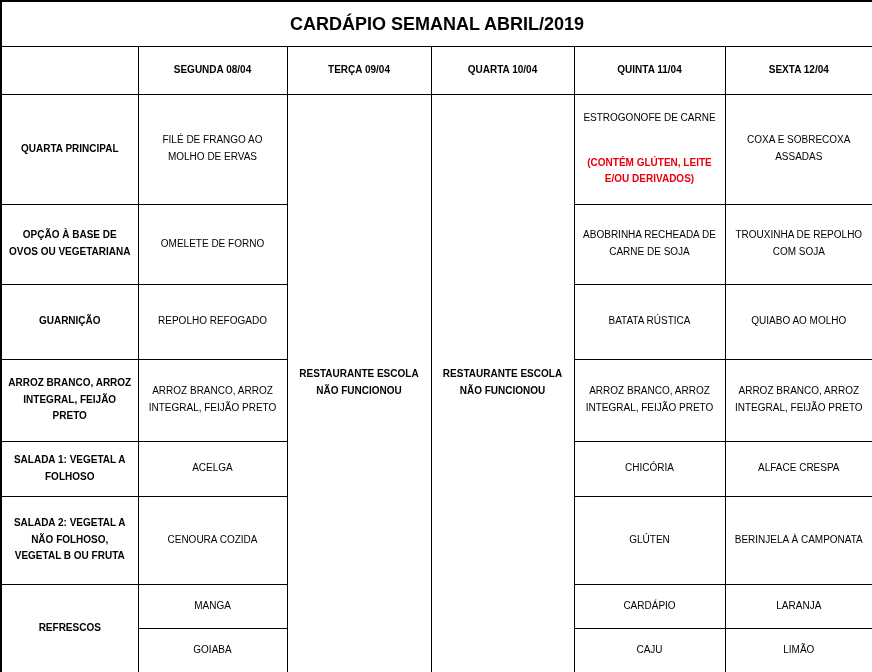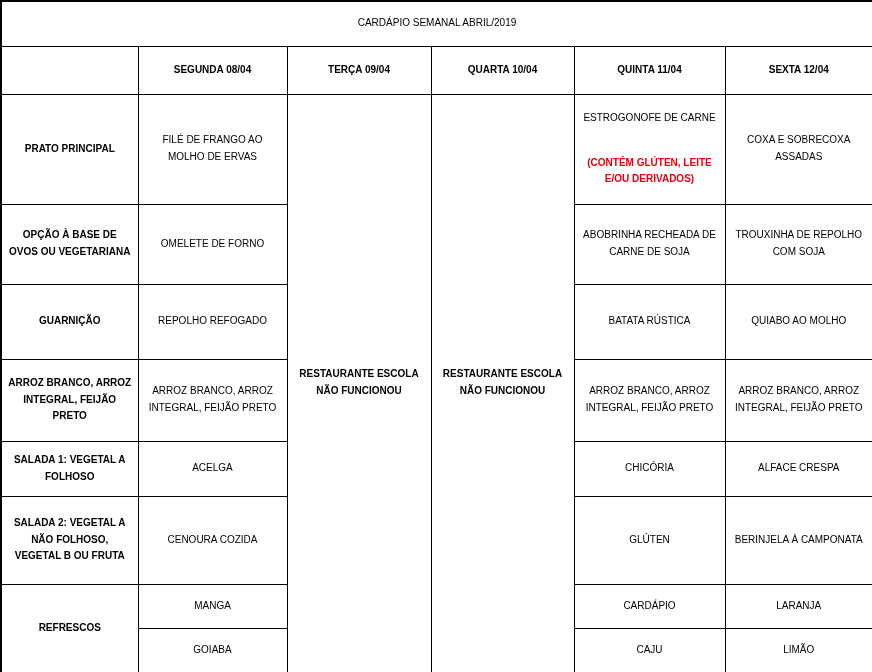--- a/index.html
+++ b/index.html
@@ -20,22 +20,22 @@
   td {
     border:1px solid var(--border-c);
     text-align:center;
     vertical-align:middle;
     font-size:10px;
     line-height:1.68;
     padding:2px 6px;
     overflow:hidden;
   }
   td.title-cell {
-    font-weight:normal;
-    font-size:10px;
+    font-weight:bold;
+    font-size:18px;
     height:45px;
   }
   tr.head-row td {
     font-weight:bold;
     height:48px;
   }
   td.lab { font-weight:bold; }
   td.closed { font-weight:bold; }
   .warn { color:var(--warning-red); font-weight:bold;margin-top:28px; }
   tr.r1 { height:110px; }
@@ -68,21 +68,21 @@
   <tr class="head-row">
     <td></td>
     <td>SEGUNDA 08/04</td>
     <td>TERÇA 09/04</td>
     <td>QUARTA 10/04</td>
     <td>QUINTA 11/04</td>
     <td>SEXTA 12/04</td>
   </tr>
 
   <tr class="r1">
-    <td class="lab">PRATO PRINCIPAL</td>
+    <td class="lab">QUARTA PRINCIPAL</td>
     <td>FILÉ DE FRANGO AO MOLHO DE ERVAS</td>
     <td class="closed" rowspan="8">RESTAURANTE ESCOLA NÃO FUNCIONOU</td>
     <td class="closed" rowspan="8">RESTAURANTE ESCOLA NÃO FUNCIONOU</td>
     <td>
       <div>ESTROGONOFE DE CARNE</div>
       <div class="warn">(CONTÉM GLÚTEN, LEITE E/OU DERIVADOS)</div>
     </td>
     <td>COXA E SOBRECOXA ASSADAS</td>
   </tr>
 

